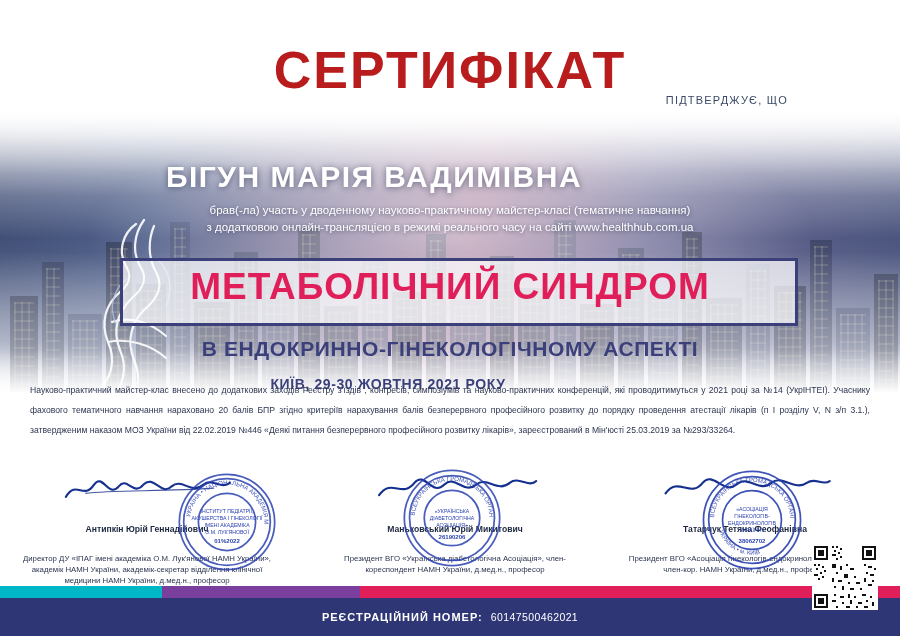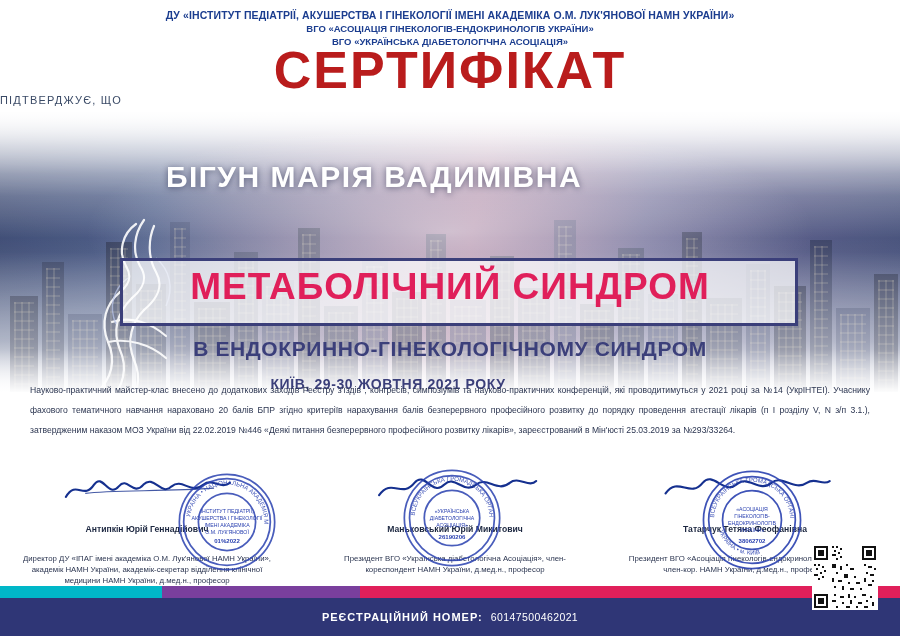--- a/index.html
+++ b/index.html
@@ -93,21 +93,21 @@
     font-weight: bold;
     letter-spacing: 2px;
     color: #b91c1c;
     z-index: 6;
   }
   .subtitle-conf {
     position: absolute;
     left: 0;
     top: 94px;
     width: 788px;
-    text-align: left;
+    text-align: right;
     font-size: 11px;
     letter-spacing: 1.2px;
     color: #3a4a66;
     z-index: 6;
   }
 
   
   .recipient {
     position: absolute;
     left: 0;
@@ -339,36 +339,33 @@
       <path d="M66 92 C54 104, 48 122, 56 142 C64 160, 60 178, 46 196"></path>
       <path d="M30 124 C50 120, 72 126, 88 140"></path>
       <path d="M34 104 C52 98, 72 104, 88 118"></path>
     </g>
     <g fill="none" stroke="#b8c4e8" stroke-width="1.4" opacity="0.75">
       <path d="M50 60 C36 70, 30 88, 38 106"></path>
       <path d="M78 40 C92 52, 96 70, 88 88"></path>
     </g>
   </svg>
 
-  <div class="hdr">
-    <div class="l1">ДУ  «ІНСТИТУТ ПЕДІАТРІЇ, АКУШЕРСТВА І ГІНЕКОЛОГІЇ ІМЕНІ АКАДЕМІКА О.М. ЛУК'ЯНОВОЇ НАМН УКРАЇНИ»</div>
-    <div class="l2">ВГО «АСОЦІАЦІЯ ГІНЕКОЛОГІВ-ЕНДОКРИНОЛОГІВ УКРАЇНИ»</div>
-    <div class="l3">ВГО «УКРАЇНСЬКА ДІАБЕТОЛОГІЧНА АСОЦІАЦІЯ»</div>
-  </div>
 
   <div class="title-main">СЕРТИФІКАТ</div>
   <div class="subtitle-conf">ПІДТВЕРДЖУЄ, ЩО</div>
 
   <div class="recipient">БІГУН МАРІЯ ВАДИМІВНА</div>
   <div class="desc">
+    <div>брав(-ла) участь у дводенному науково-практичному майстер-класі (тематичне навчання)</div>
+    <div>з додатковою онлайн-трансляцією в режимі реального часу на сайті www.healthhub.com.ua</div>
   </div>
 
   <div class="theme-box"></div>
   <div class="theme-text">МЕТАБОЛІЧНИЙ СИНДРОМ</div>
-  <div class="theme-sub">В ЕНДОКРИННО-ГІНЕКОЛОГІЧНОМУ СИНДРОМ</div>
+  <div class="theme-sub">В ЕНДОКРИННО-ГІНЕКОЛОГІЧНОМУ АСПЕКТІ</div>
   <div class="place-date">КИЇВ, 29-30 ЖОВТНЯ 2021 РОКУ</div>
 
   <div class="legal">Науково-практичний майстер-клас внесено до додаткових заходів Реєстру з'їздів , конгресів, симпозіумів та науково-практичних конференцій, які проводитимуться у 2021 році за №14 (УкрІНТЕІ). Учаснику фахового тематичного навчання нараховано 20 балів БПР згідно критеріїв нарахування балів безперервного професійного розвитку до порядку проведення атестації лікарів  (п I розділу V, N з/п 3.1.), затвердженим наказом МОЗ України від 22.02.2019 №446 «Деякі питання безперервного професійного розвитку лікарів», зареєстрований в Мін'юсті 25.03.2019 за №293/33264.</div>
 
   <div class="sigs">
 
     <div class="sig s1">
       <svg class="scribble" viewBox="0 0 200 34" width="200" height="30">
         <path d="M8 26 C20 6, 28 30, 40 12 C50 -2, 56 28, 68 14 C78 2, 84 26, 96 12 C108 0, 116 26, 128 14 C140 4, 150 24, 164 12 C174 4, 184 18, 194 10" fill="none" stroke="#15308f" stroke-width="2.4" stroke-linecap="round"></path>
         <path d="M30 22 C60 18, 120 20, 176 16" fill="none" stroke="#15308f" stroke-width="1.3" opacity="0.8"></path>

